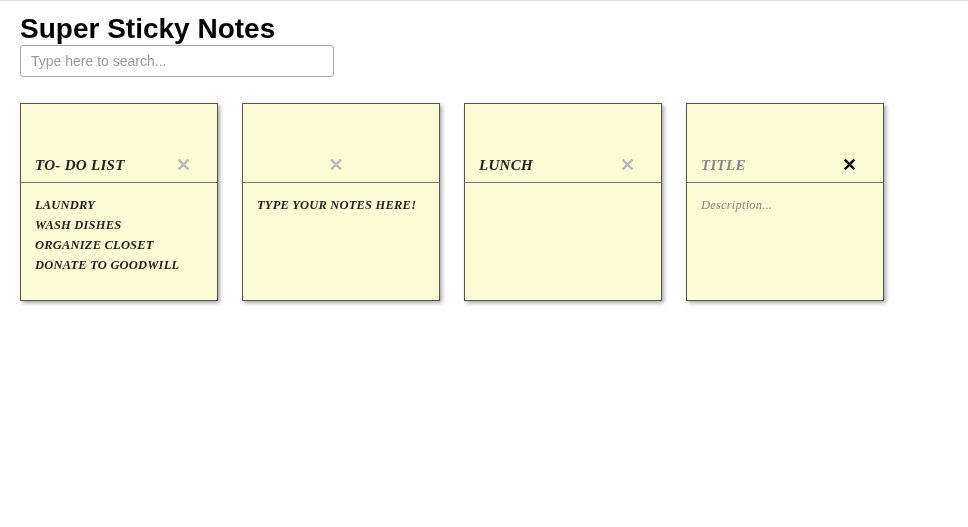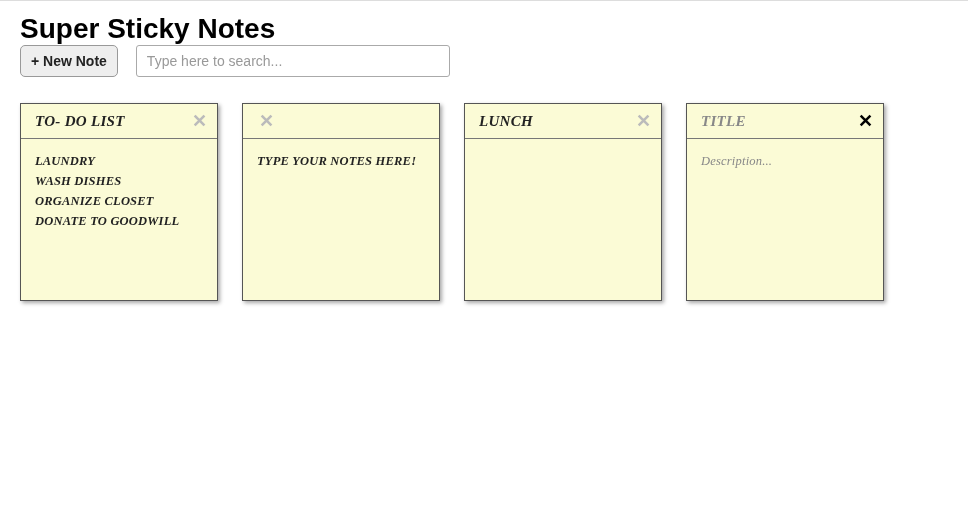--- a/index.html
+++ b/index.html
@@ -61,24 +61,25 @@
       height: 198px;
       background: #fbfbd6;
       border: 1px solid #555;
       box-shadow: 2px 2px 4px rgba(0,0,0,0.35);
       display: flex;
       flex-direction: column;
       position: relative;
     }
     .note-header {
       display: flex;
-      justify-content: space-between;
+      justify-content: center;
       align-items: center;
-      padding: 8px 8px 8px 14px;
+      padding: 8px 24px 8px 14px;
       border-bottom: 1px solid #777;
+      margin-top: 44px;
     }
     .note-title {
       font-family: "Comic Sans MS", "Brush Script MT", cursive;
       font-style: italic;
       font-weight: bold;
       font-size: 15px;
       color: #222;
       text-transform: uppercase;
       letter-spacing: 0.3px;
       border: none;
@@ -132,21 +133,20 @@
     }
   </style>
 </head>
 <body>
 
 <div class="top-border"></div>
 <div class="container">
   <h1 class="page-title">Super Sticky Notes</h1>
 
   <div class="toolbar">
-    <button class="new-note-btn">+ New Note</button>
     <input type="text" class="search-input" placeholder="Type here to search..." style="">
   </div>
 
   <div class="notes-grid">
 
     <div class="note">
       <div class="note-header">
         <input class="note-title" value="To- do list" style="">
         <span class="close-icon dim">✕</span>
       </div>

